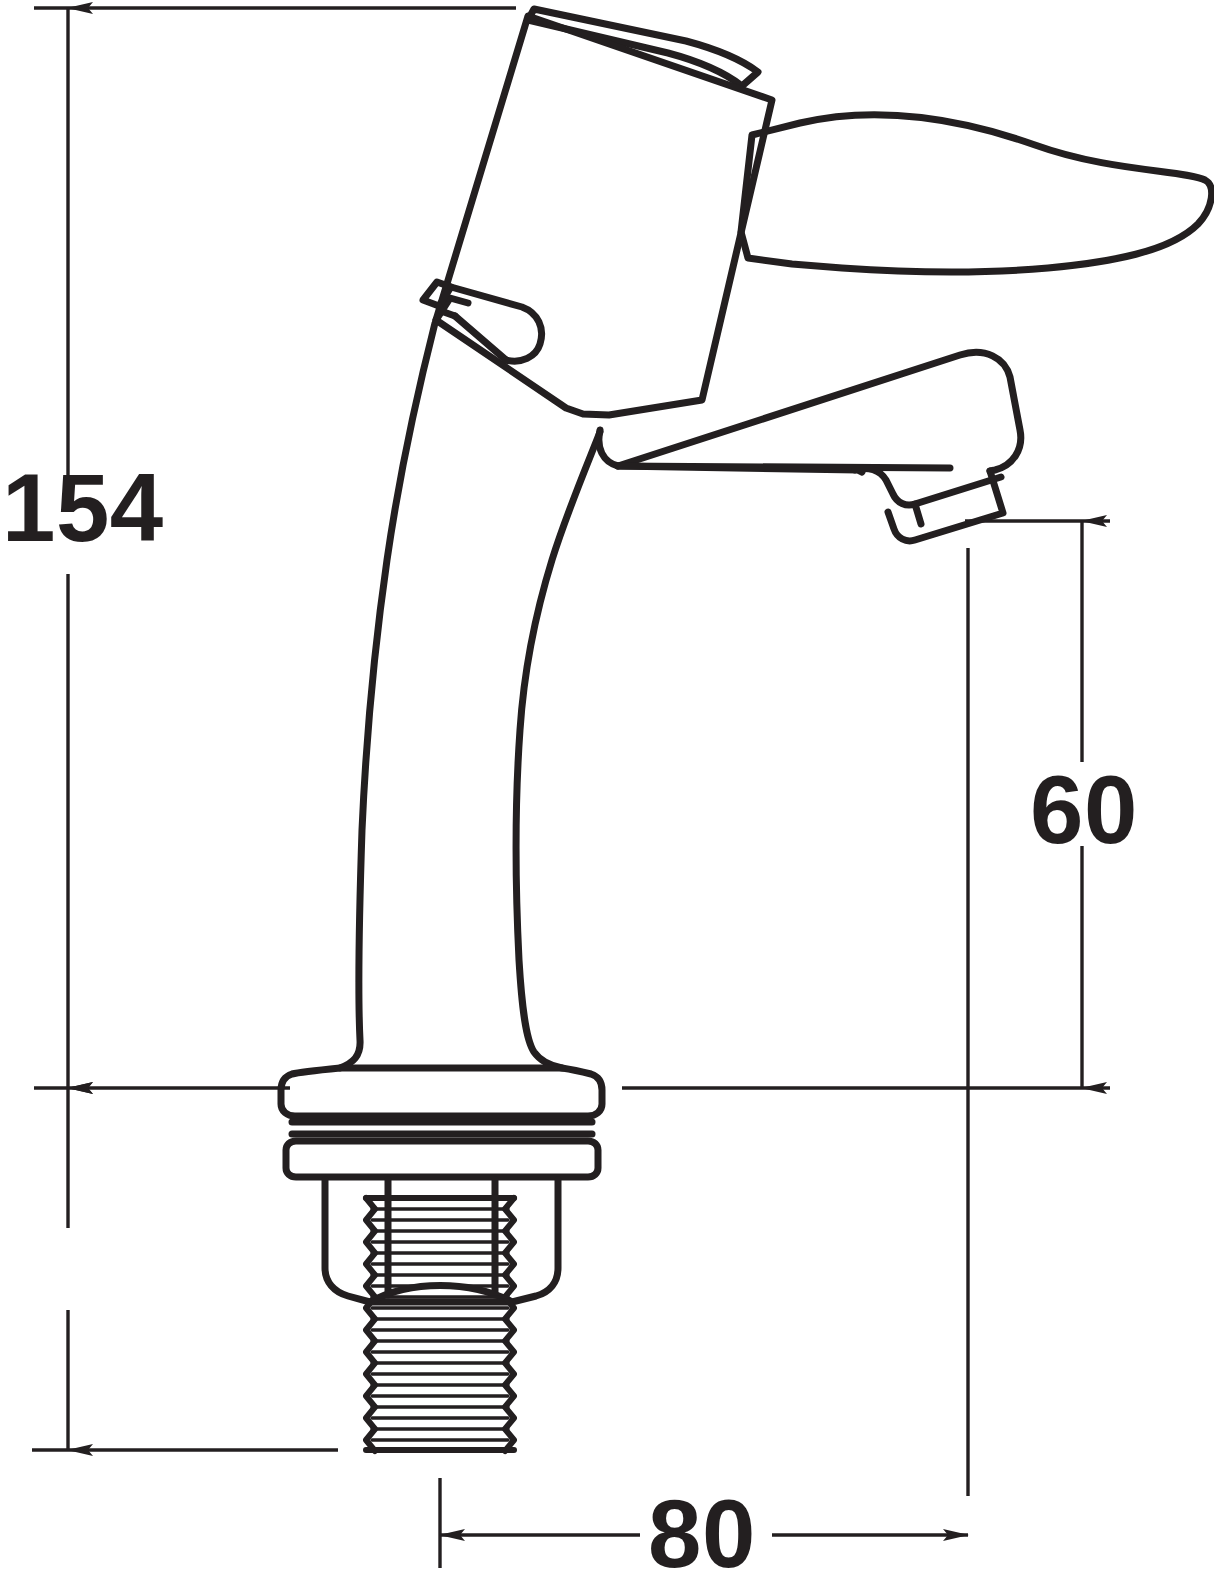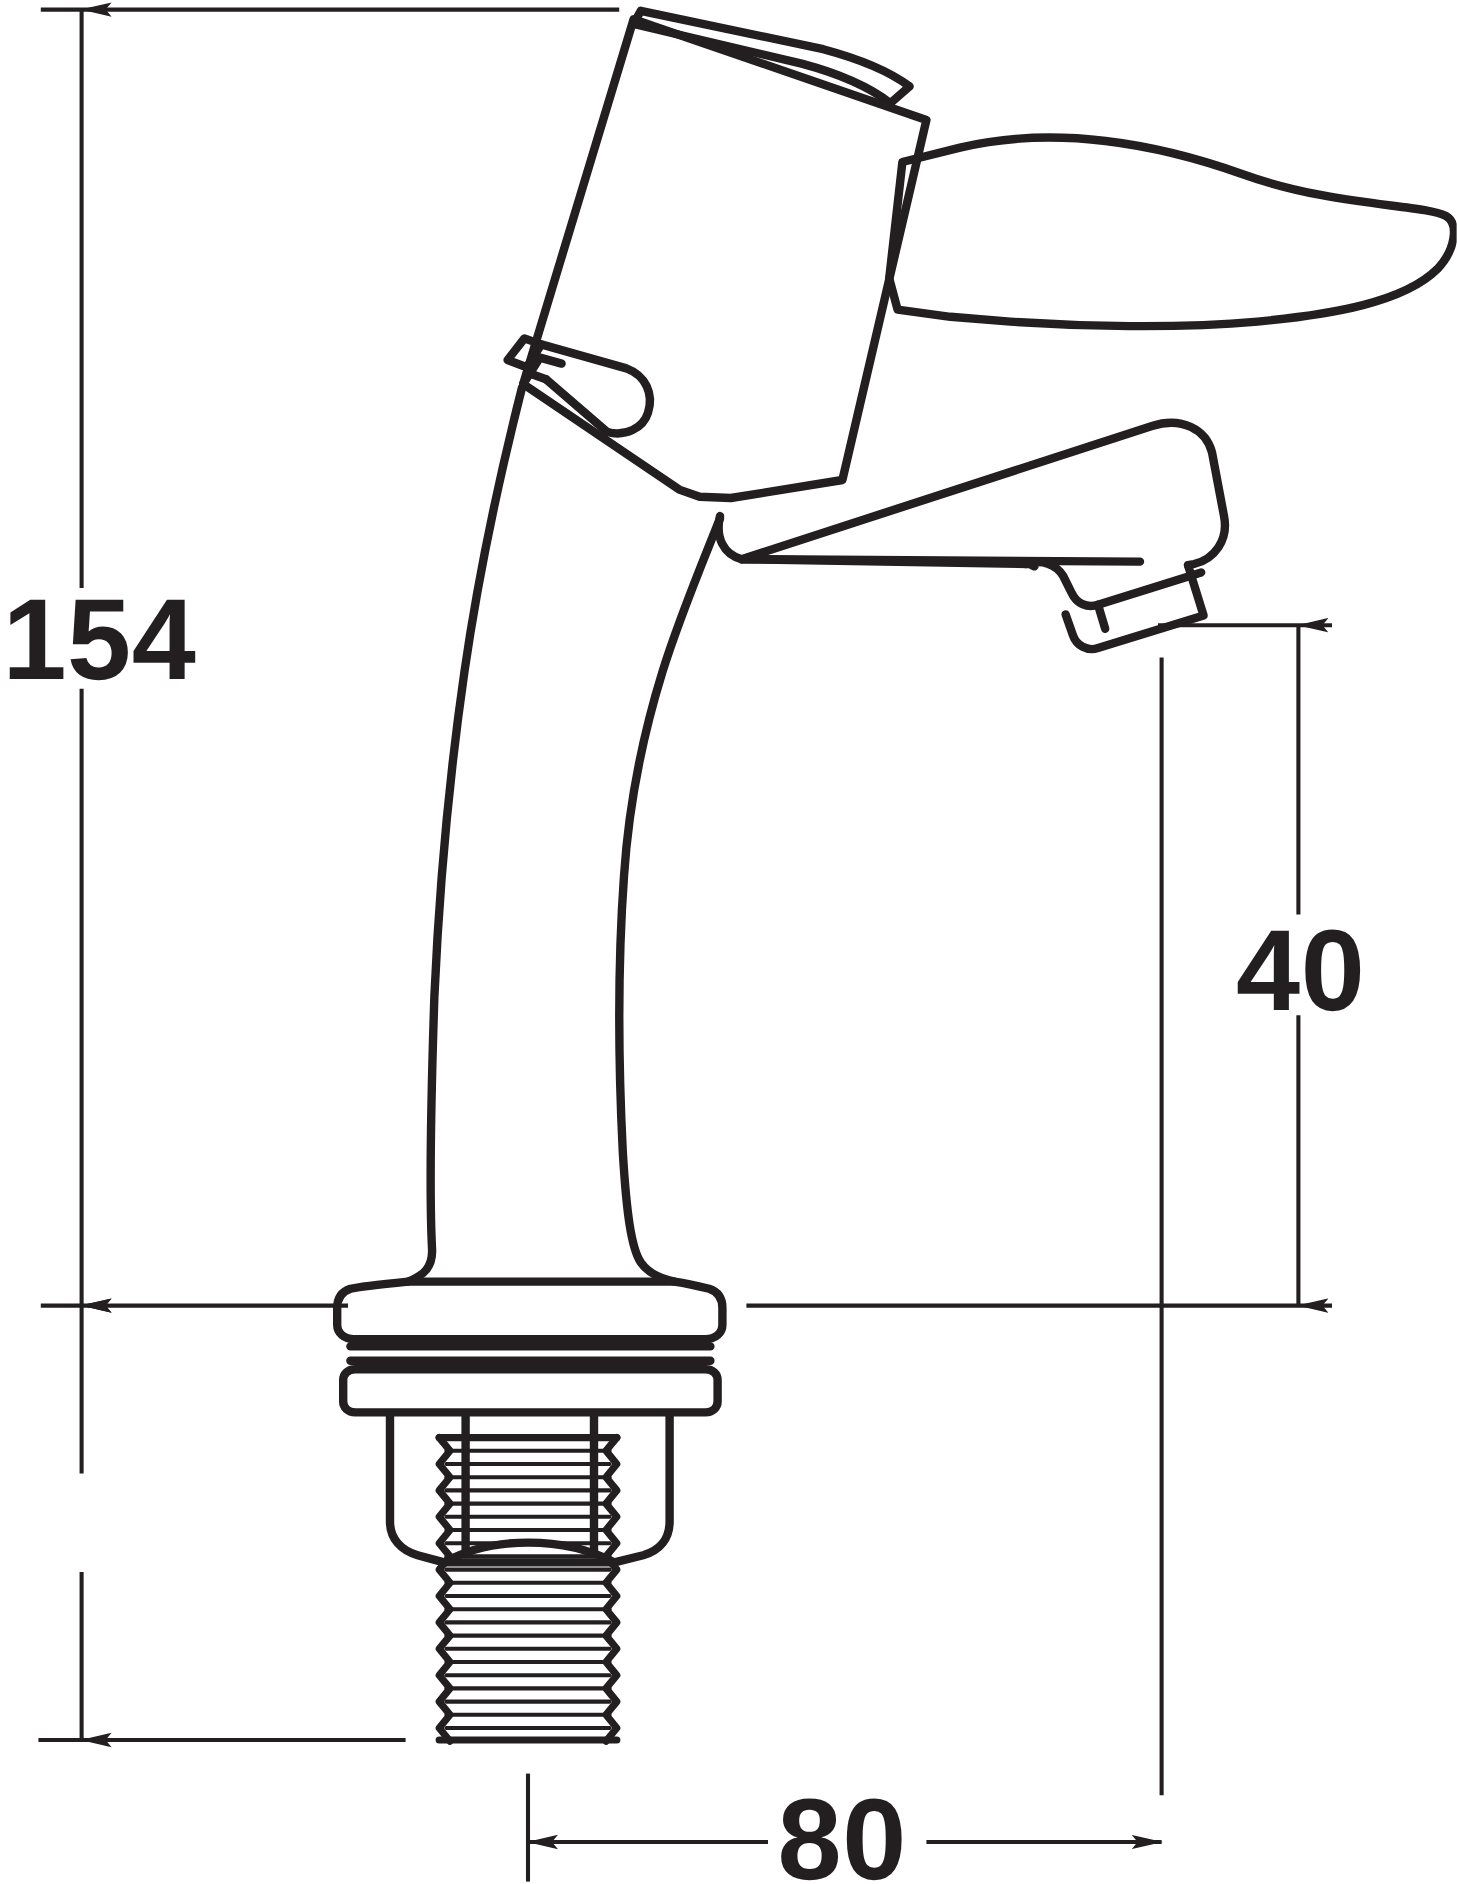--- a/index.html
+++ b/index.html
@@ -26,21 +26,21 @@
   }
   .dim-text {
     position: absolute;
     font-family: "Liberation Sans", sans-serif;
     font-weight: 700;
     color: #231f20;
     line-height: 1;
     white-space: nowrap;
     letter-spacing: 0.5px;
   }
-  #dim-154 { left: 2px;  top: 486px; font-size: 96px; }
+  #dim-154 { left: 2px;  top: 460px; font-size: 96px; }
   #dim-50  { left: 22px; top: 1228px; font-size: 96px; }
   #dim-90  { left: 1030px; top: 762px; font-size: 96px; }
   #dim-80  { left: 648px; top: 1486px; font-size: 96px; }
 </style>
 </head>
 <body>
 
 <div id="stage">
 
   <svg id="drawing" viewBox="0 0 1214 1570" xmlns="http://www.w3.org/2000/svg">
@@ -231,17 +231,17 @@
       <line x1="440" y1="1478" x2="440" y2="1568"></line>
 
       <line x1="440" y1="1535" x2="640" y2="1535" marker-start="url(#arrL)"></line>
       <line x1="772" y1="1535" x2="968" y2="1535" marker-end="url(#arrR)"></line>
     </g>
   </svg>
 
   <div class="dim-text" id="dim-154">154</div>
 
 
-  <div class="dim-text" id="dim-90">40</div>
+  <div class="dim-text" id="dim-90">60</div>
 
   <div class="dim-text" id="dim-80">80</div>
 
 </div>
 
 </body></html>

